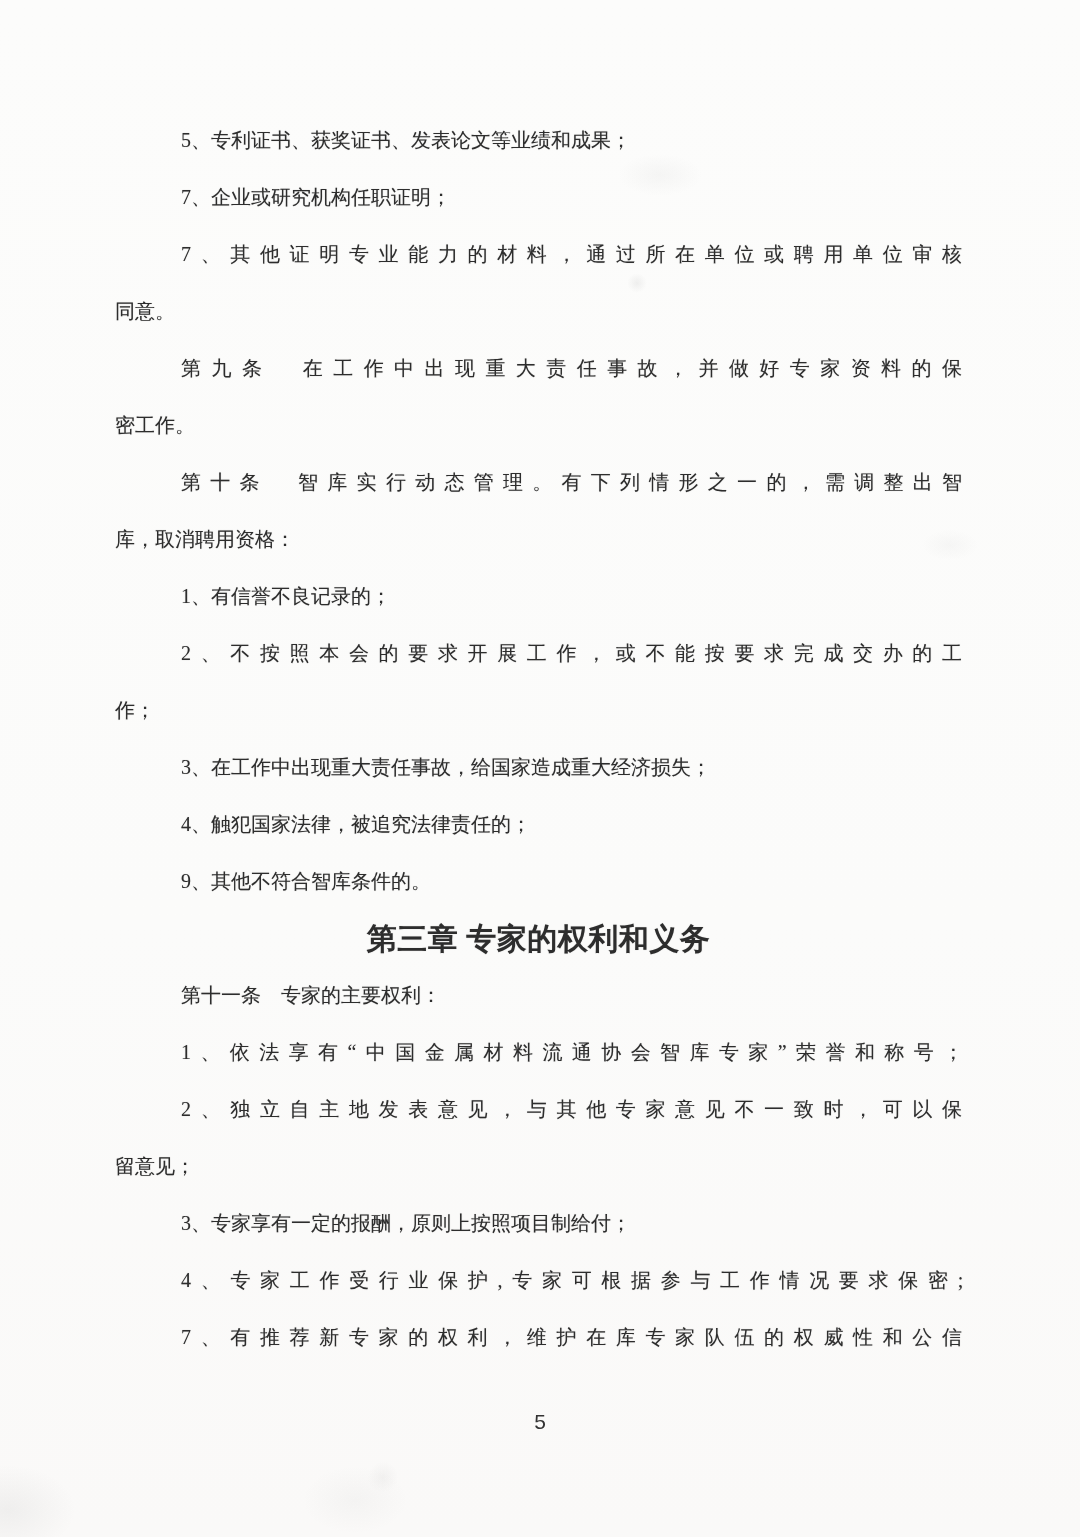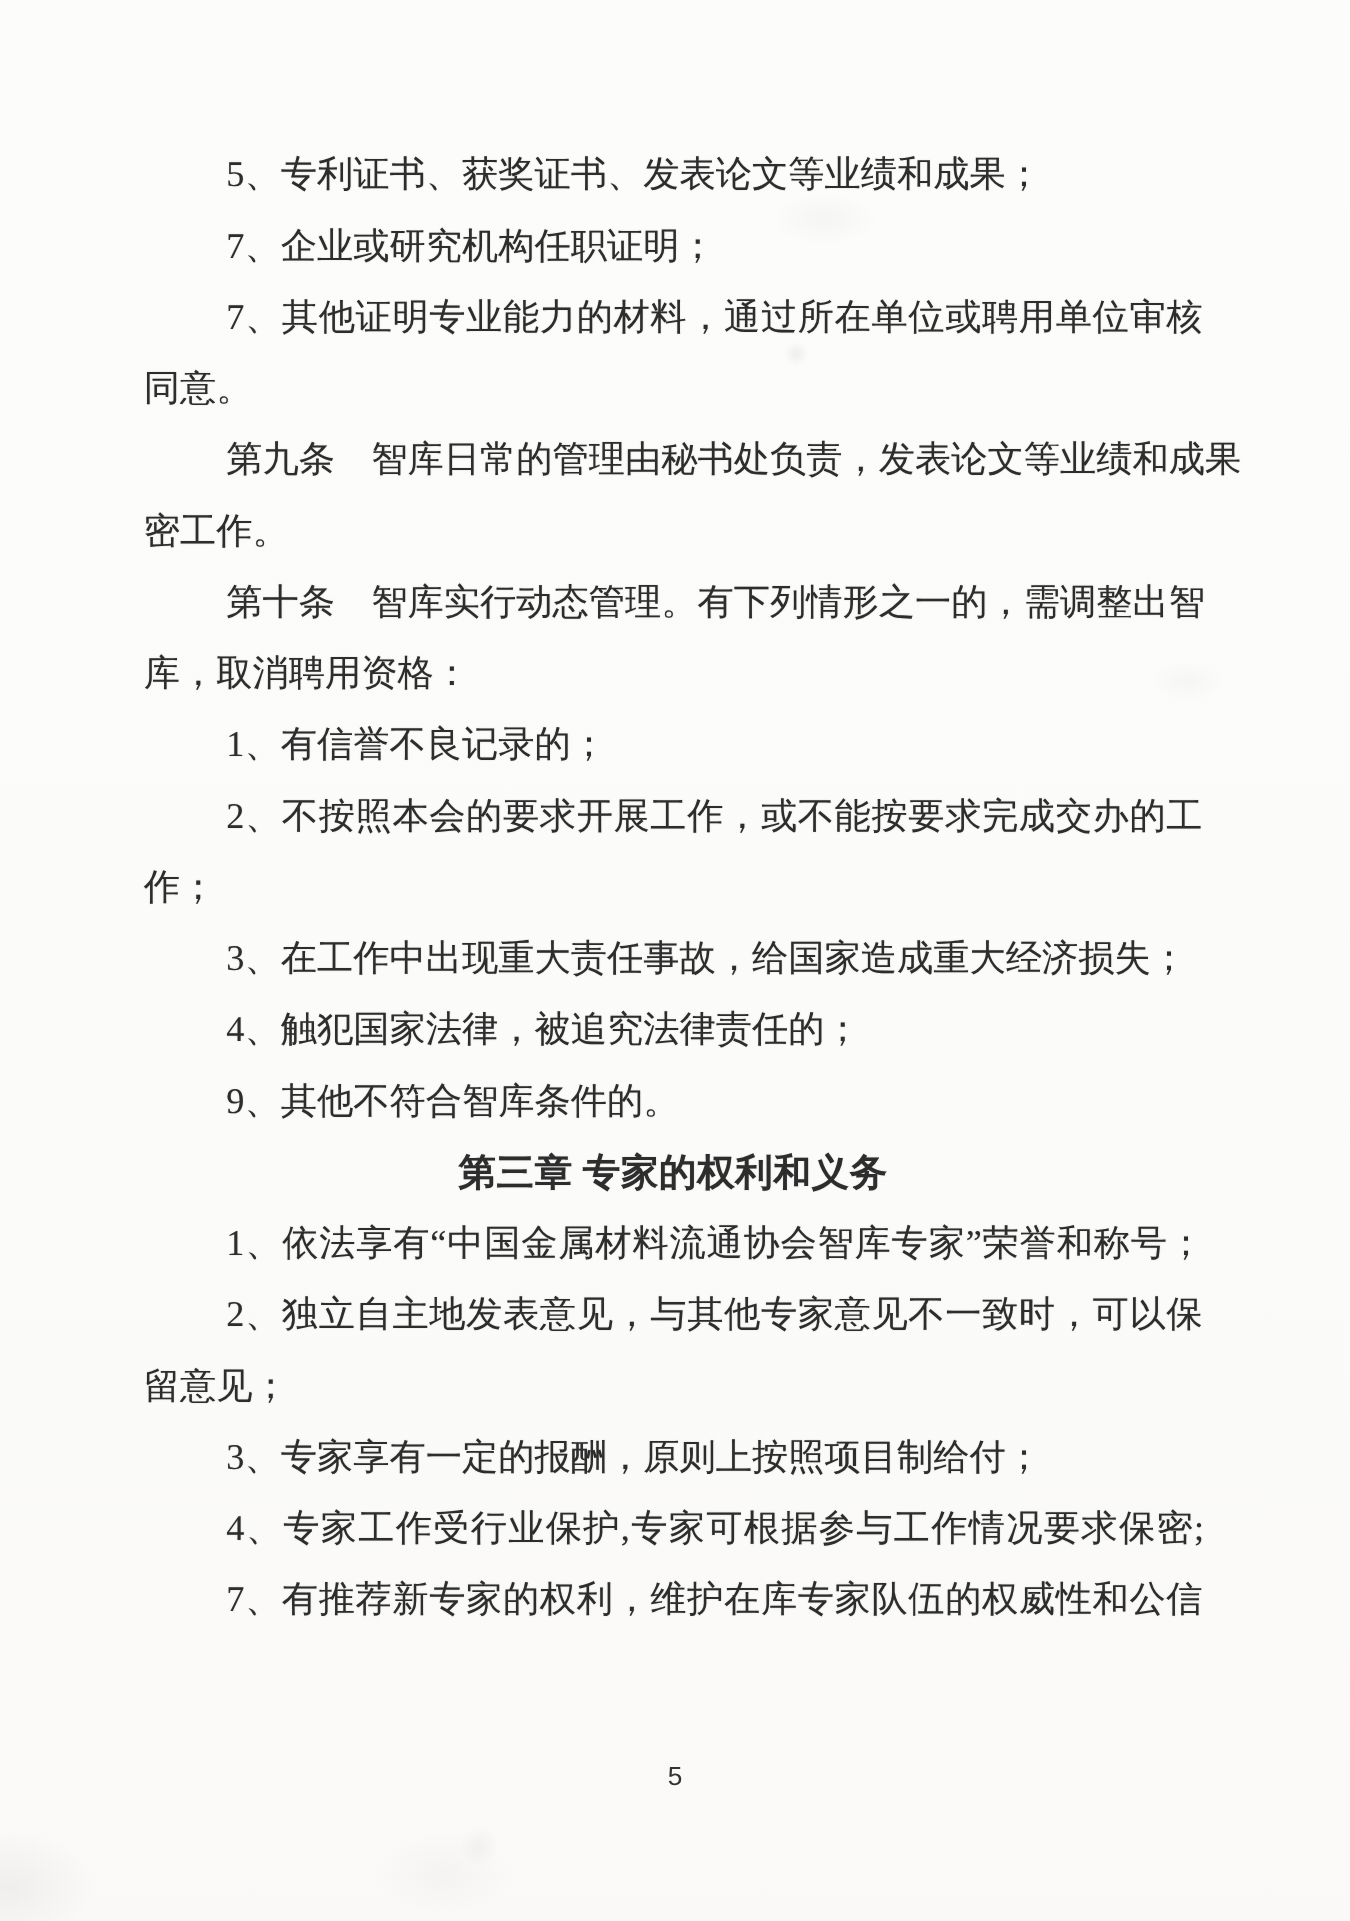--- a/index.html
+++ b/index.html
@@ -23,21 +23,21 @@
   .content {
     position: absolute;
     top: 112px;
     left: 115px;
     width: 847px;
   }
   .line {
     display: block;
     height: 57px;
     line-height: 57px;
-    font-size: 29px;
+    font-size: 20px;
     white-space: nowrap;
     text-shadow: 0 0 1px rgba(70,70,70,.35);
   }
   .indent { padding-left: 66px; }
   .justify { text-align: justify; text-align-last: justify; }
   .tight { letter-spacing: -1.2px; }
   .heading {
     font-weight: bold;
     font-size: 30px;
     text-align: right;
@@ -58,31 +58,32 @@
 </style>
 </head>
 <body>
 
 <div class="page">
   <div class="content">
     <div class="line indent">5、专利证书、获奖证书、发表论文等业绩和成果；</div>
     <div class="line indent">7、企业或研究机构任职证明；</div>
     <div class="line indent justify">7、其他证明专业能力的材料，通过所在单位或聘用单位审核</div>
     <div class="line">同意。</div>
-    <div class="line indent justify">第九条　智库日常的管理由秘书处负责，发表论文等业绩和成果</div>
+    <div class="line indent justify">第九条　在工作中出现重大责任事故，并做好专家资料的保</div>
     <div class="line">密工作。</div>
     <div class="line indent justify">第十条　智库实行动态管理。有下列情形之一的，需调整出智</div>
     <div class="line">库，取消聘用资格：</div>
     <div class="line indent">1、有信誉不良记录的；</div>
     <div class="line indent justify">2、不按照本会的要求开展工作，或不能按要求完成交办的工</div>
     <div class="line">作；</div>
     <div class="line indent">3、在工作中出现重大责任事故，给国家造成重大经济损失；</div>
     <div class="line indent">4、触犯国家法律，被追究法律责任的；</div>
     <div class="line indent">9、其他不符合智库条件的。</div>
     <div class="line heading">第三章 专家的权利和义务</div>
+    <div class="line indent">第十一条　专家的主要权利：</div>
     <div class="line indent justify tight">1、依法享有“中国金属材料流通协会智库专家”荣誉和称号；</div>
     <div class="line indent justify">2、独立自主地发表意见，与其他专家意见不一致时，可以保</div>
     <div class="line">留意见；</div>
     <div class="line indent">3、专家享有一定的报酬，原则上按照项目制给付；</div>
     <div class="line indent justify tight">4、专家工作受行业保护,专家可根据参与工作情况要求保密;</div>
     <div class="line indent justify">7、有推荐新专家的权利，维护在库专家队伍的权威性和公信</div>
   </div>
   <div class="pagenum">5</div>
 </div>
 

